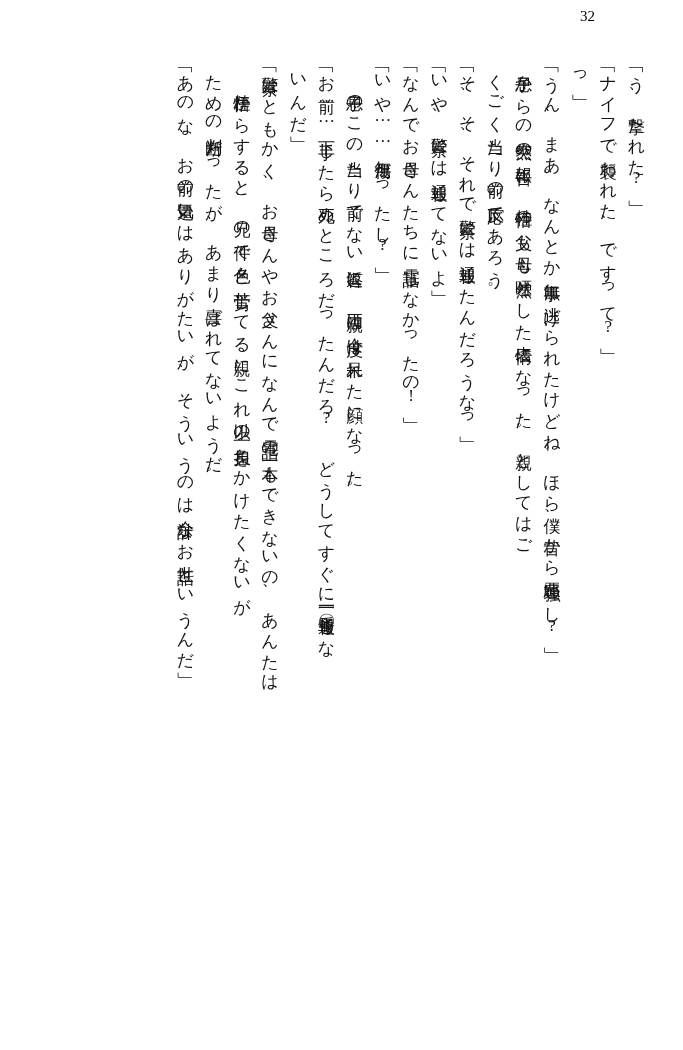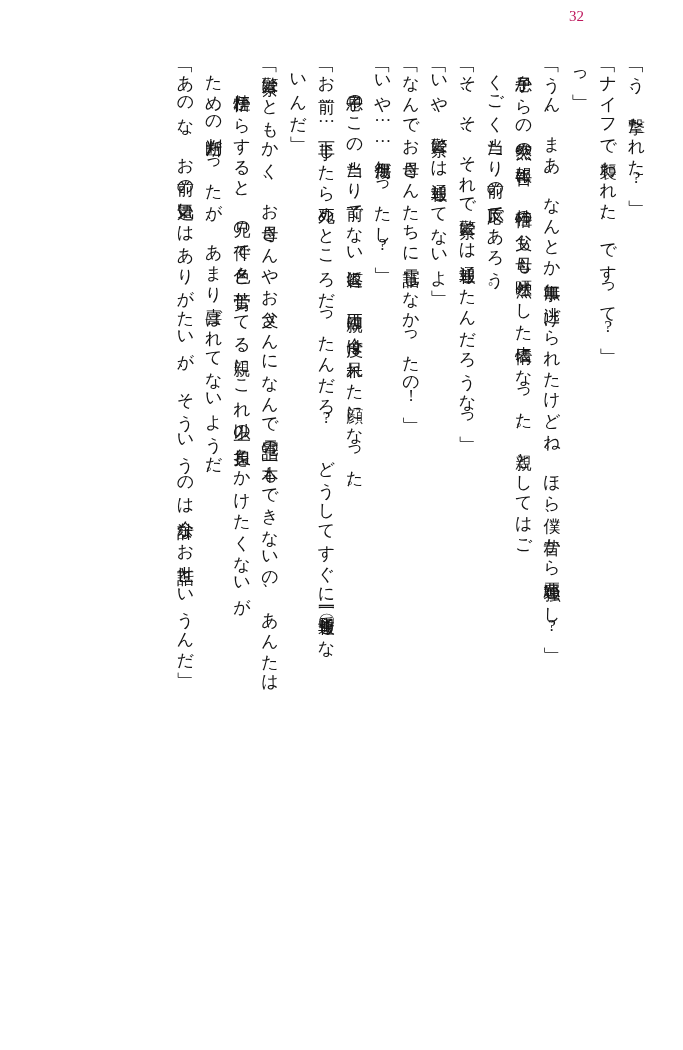--- a/index.html
+++ b/index.html
@@ -17,24 +17,24 @@
   }
   .page {
     position: relative;
     width: 683px;
     height: 1050px;
     box-sizing: border-box;
   }
   .page-number {
     position: absolute;
     top: 8px;
-    right: 99px;
+    right: 88px;
     font-size: 15px;
     font-family: "Liberation Serif", "DejaVu Serif", serif;
-    color: #be185d;
+    color: #000000;
     letter-spacing: 0;
   }
   .text-body {
     position: absolute;
     top: 62px;
     right: 38px;
     left: 38px;
     bottom: 20px;
     display: flex;
     flex-direction: row-reverse;

